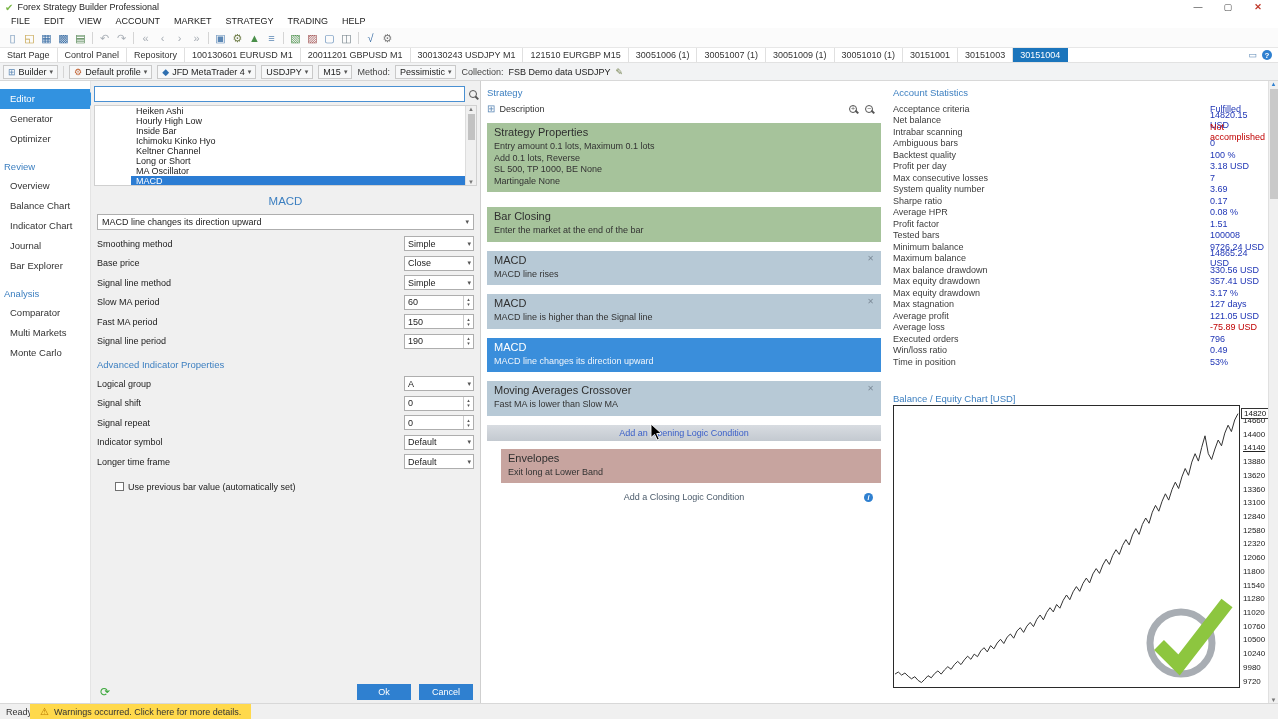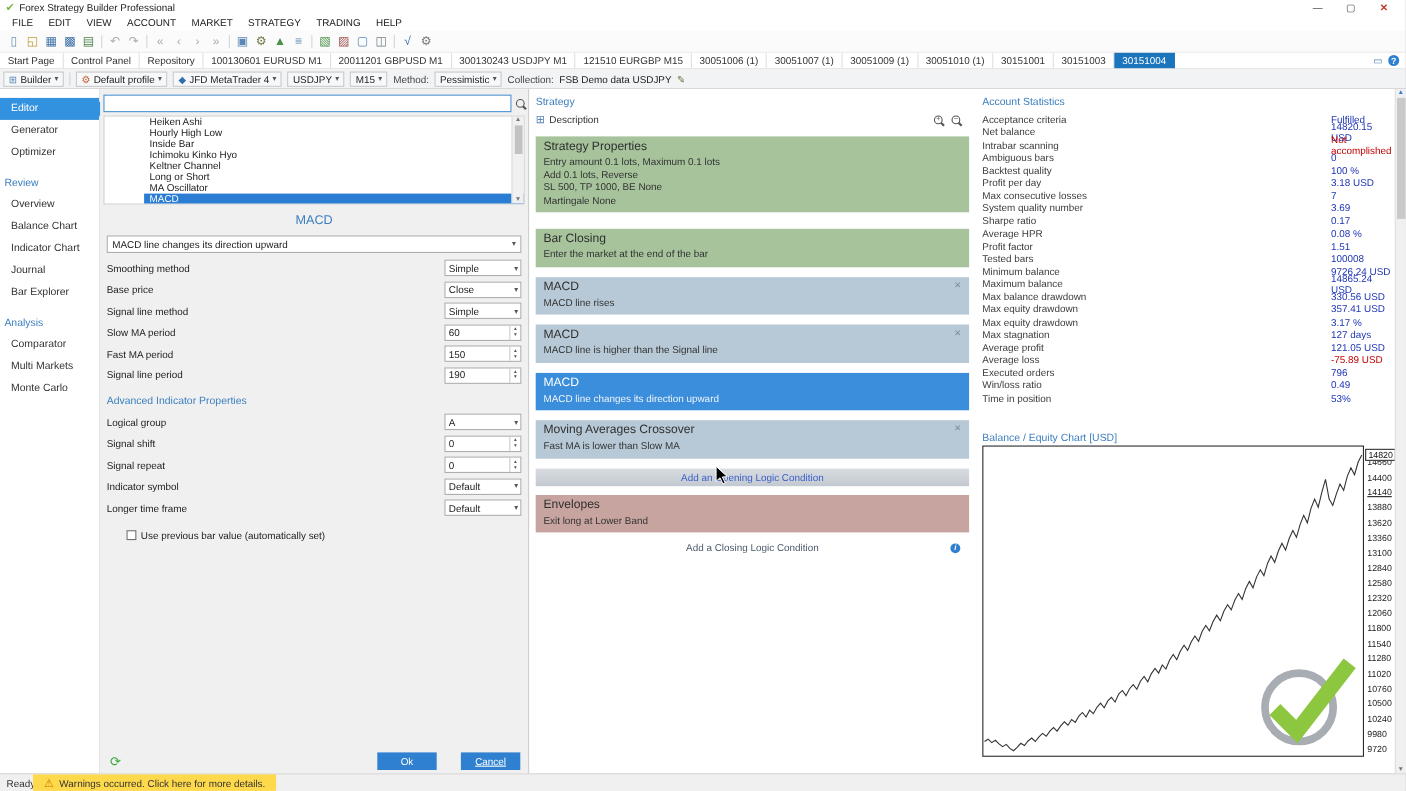--- a/index.html
+++ b/index.html
@@ -81,37 +81,37 @@
   .psel-arrow{margin-left:auto;font-size:7px;color:#555;padding-right:2px;}
   .spinner{margin-left:auto;display:flex;flex-direction:column;width:10px;border-left:1px solid #ccc;
            align-items:center;justify-content:center;height:100%;}
   .spin-up,.spin-down{font-size:5px;line-height:5px;color:#555;}
   .adv-title{color:#3c7fc0;font-size:9.5px;padding:8px 6px 4px;}
   .check-row{display:flex;align-items:center;gap:4px;padding:10px 24px 0;}
   .checkbox{width:9px;height:9px;border:1px solid #707070;background:#fff;flex:none;}
   .dialog-footer{margin-top:auto;height:20px;display:flex;align-items:center;padding:0 5px 3px;}
   .recalc{color:#3da83d;font-size:12px;margin-left:4px;}
   .btn{width:54px;height:16px;background:#2f80d0;color:#fff;font-size:9px;display:flex;align-items:center;
-       justify-content:center;margin-left:22px;}
+       justify-content:center;margin-left:8px;}
   .btn.ok{margin-left:auto;}
-  .btn.cancel{margin-right:2px;text-decoration:underline;}
+  .btn.cancel{margin-right:2px;}
 
   
   .strategy-panel{position:absolute;left:487px;top:0;bottom:0;width:394px;padding-top:6px;font-size:9px;}
   .sp-title{color:#3c7fc0;font-size:9.5px;}
   .desc-row{display:flex;align-items:center;gap:4px;margin-top:5px;color:#333;}
   .desc-icon{color:#5b87b5;font-size:10px;}
   .desc-zoom{margin-left:auto;display:flex;gap:8px;padding-right:8px;}
   .blocks{margin-top:9px;display:flex;flex-direction:column;}
   .block{position:relative;padding:3px 7px 5px;margin-bottom:9px;}
   .block.gap-lg{margin-bottom:15px;}
   .block.green{background:#a6c39b;}
   .block.bluegray{background:#b7c9d6;}
   .block.selected{background:#3a8edb;}
-  .block.red{background:#c7a49f;}
+  .block.red{background:#c7a49f;margin-left:14px;}
   .block-head{display:flex;align-items:flex-start;}
   .block-title{font-size:11px;color:#2f2f2f;margin-bottom:3px;}
   .block.selected .block-title{color:#fff;}
   .block-close{margin-left:auto;color:#7d8b99;font-size:8px;line-height:10px;}
   .block-line{font-size:9px;color:#333;line-height:11.5px;}
   .block.selected .block-line{color:#eef4fb;}
   .add-bar{height:16px;margin:0 0 8px;background:linear-gradient(#d8dce1,#c3c9d0);display:flex;
            align-items:center;justify-content:center;color:#3a5fc8;}
   .add-closing{position:relative;display:flex;align-items:center;justify-content:center;color:#4a5a6a;margin-top:3px;}
   .info-circle{position:absolute;right:8px;width:9px;height:9px;border-radius:50%;background:#2f80d0;color:#fff;

